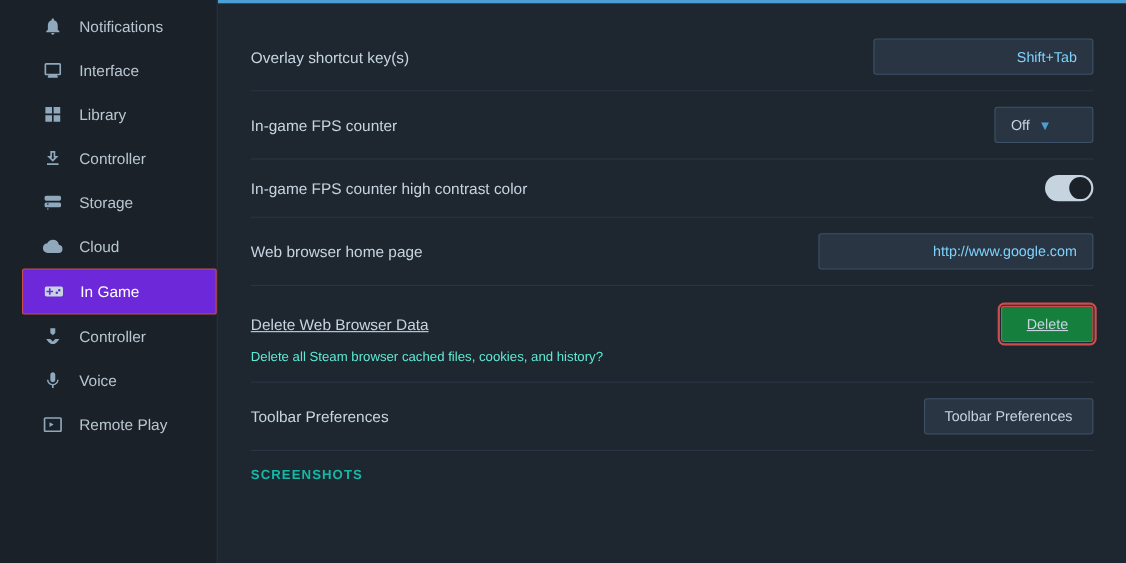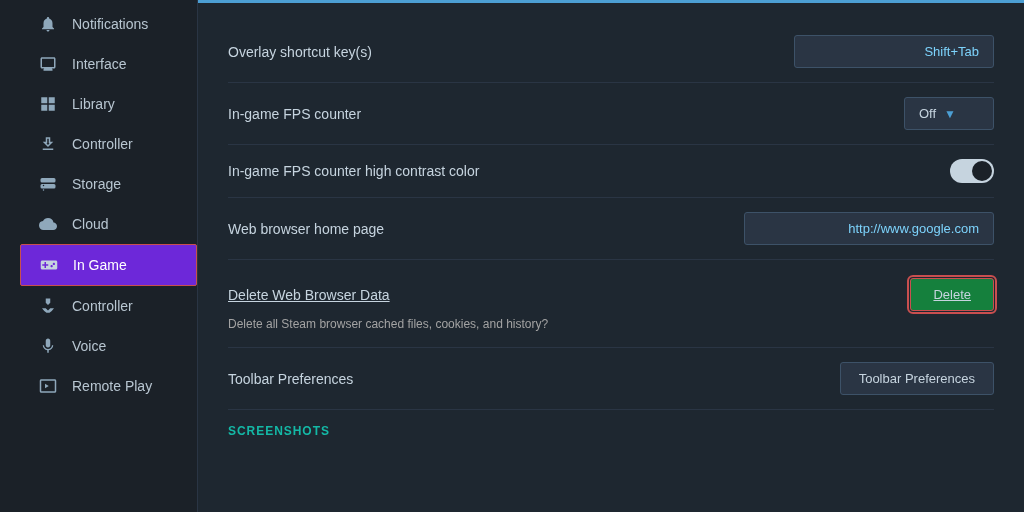--- a/index.html
+++ b/index.html
@@ -197,21 +197,21 @@
     .delete-row-top {
       display: flex;
       align-items: center;
       justify-content: space-between;
       padding: 8px 0 4px 0;
       text-decoration: underline;
     }
 
     .delete-row-sub {
       font-size: 12px;
-      color: #a3a3a3;
+      color: #5eead4;
       padding: 2px 0 6px 0;
     }
 
     
     svg {
       width: 18px;
       height: 18px;
       fill: #8fa8bb;
     }
   </style>

